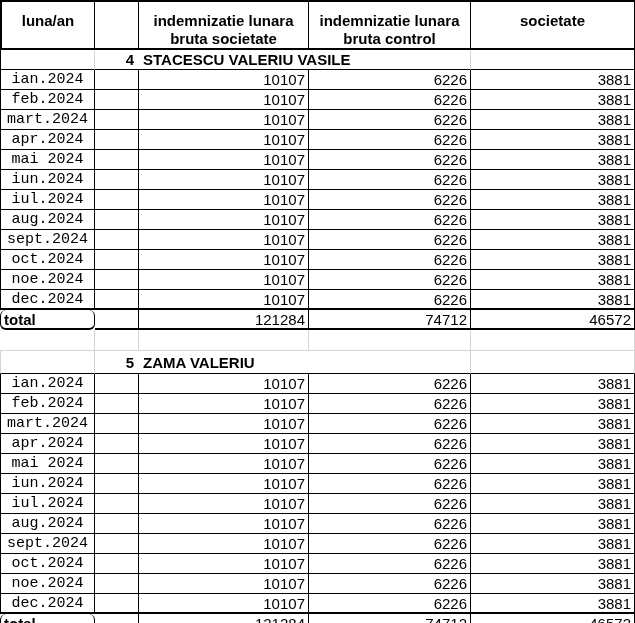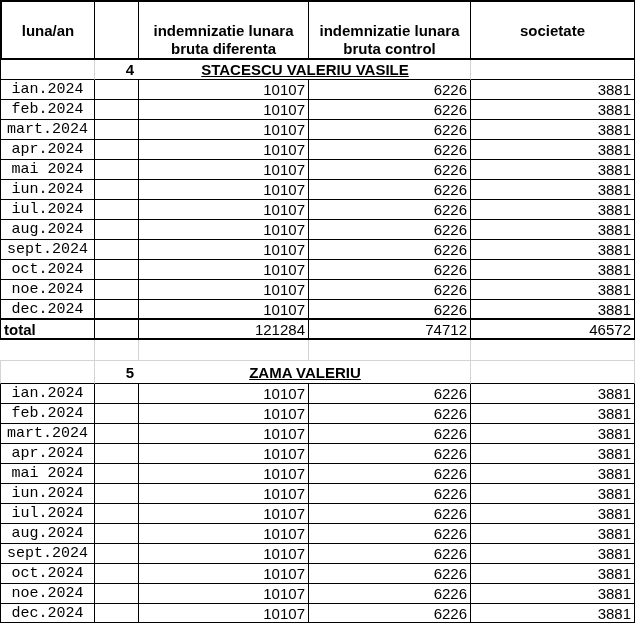--- a/index.html
+++ b/index.html
@@ -36,21 +36,21 @@
     padding: 0 3px;
     font-size: 15px;
   }
 
   
   thead th {
     border-top: 2px solid var(--border);
     border-bottom: 2px solid var(--border);
     border-right: 1px solid var(--border);
     vertical-align: top;
-    padding-top: 20px;
+    padding-top: 10px;
     font-weight: 700;
     text-align: center;
     height: 42px;
     line-height: 18px;
   }
   thead th.c1 { border-left: 2px solid var(--border); }
   .th-line { display: block; }
 
   
   tbody td {
@@ -62,38 +62,37 @@
   tbody td.c1 { border-left: 1px solid var(--border); }
 
   .num { text-align: right; }
   .month-row td.c1 { text-align: center; font-family: Liberation Mono, monospace; }
 
   
   tr.last-month td { border-bottom: 2px solid var(--border); margin-top: 33px; }
 
   
   tr.total-row td { border-bottom: 2px solid var(--border); }
-  tr.total-row td.c1 { font-weight: 700; text-align: left; }
+  tr.total-row td.c1 { font-weight: 700; text-align: left; border-radius: 6px; }
   tr.total-row td.c5 { font-weight: 400; }
 
   
   tr.title-row td { border-bottom: 1px solid var(--border); }
   tr.title-row td.c1 { border-right: 1px solid var(--grid); }
   tr.title-row td.c2 {
     border-right: none;
     font-weight: 700;
     text-align: right;
     padding-right: 5px;
   }
   tr.title-row td.c34 {
     border-right: 1px solid var(--grid);
     font-weight: 700;
-    text-align: center;
+    text-align: left;
     padding-left: 4px;
-    text-decoration: underline;
   }
   tr.title-row td.c5 { border-right: 1px solid var(--border); }
   tr.title-row.s2 td { height: 23px; }
   tr.title-row.s2 td.c1 { border-left: 1px solid var(--grid); }
   tr.title-row.s2 td.c5 { border-right: 1px solid var(--grid); }
 
   
   tr.gap-row td {
     border-right: 1px solid var(--grid);
     border-bottom: 1px solid var(--grid);
@@ -112,21 +111,21 @@
         <col class="c3">
         <col class="c4">
         <col class="c5">
     </colgroup>
     <thead>
       <tr>
         <th class="c1">luna/an</th>
         <th class="c2"></th>
         <th class="c3">
           <span class="th-line">indemnizatie lunara</span>
-          <span class="th-line">bruta diferenta</span>
+          <span class="th-line">bruta societate</span>
         </th>
         <th class="c4">
           <span class="th-line">indemnizatie lunara</span>
           <span class="th-line">bruta control</span>
         </th>
         <th class="c5">societate</th>
       </tr>
     </thead>
     <tbody id="grid-body">
   <tr class="title-row">

